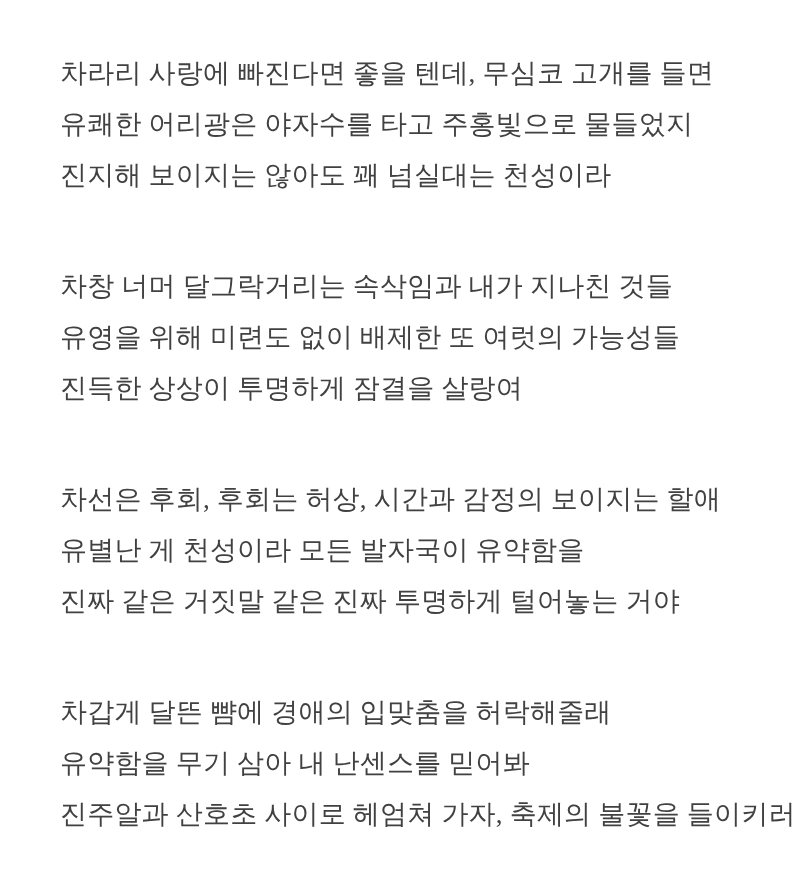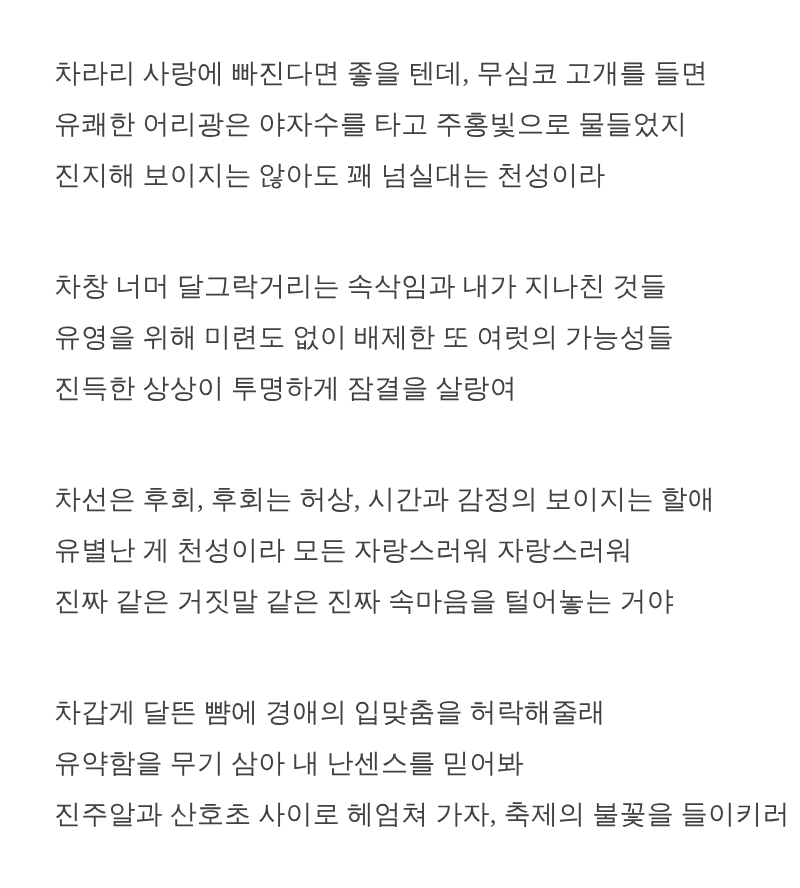--- a/index.html
+++ b/index.html
@@ -14,21 +14,21 @@
   }
   .page {
     box-sizing: border-box;
     width: 800px;
     height: 888px;
     padding: 48px 30px 0 45px;
     font-family: "Liberation Serif", "DejaVu Serif", serif;
     color: #414141;
   }
   .stanza {
-    margin: 0 0 60px 9px;
+    margin: 0 0 60px 15px;
   }
   .stanza:last-child {
     margin-bottom: 0;
   }
   .line {
     margin: 0;
     font-size: 27px;
     line-height: 51px;
     letter-spacing: 0.2px;
     white-space: nowrap;
@@ -47,22 +47,22 @@
   </section>
 
   <section class="stanza">
     <p class="line">차창 너머 달그락거리는 속삭임과 내가 지나친 것들</p>
     <p class="line">유영을 위해 미련도 없이 배제한 또 여럿의 가능성들</p>
     <p class="line">진득한 상상이 투명하게 잠결을 살랑여</p>
   </section>
 
   <section class="stanza">
     <p class="line">차선은 후회, 후회는 허상, 시간과 감정의 보이지는 할애</p>
-    <p class="line">유별난 게 천성이라 모든 자랑스러워 자랑스러워</p>
-    <p class="line">진짜 같은 거짓말 같은 진짜 속마음을 털어놓는 거야</p>
+    <p class="line">유별난 게 천성이라 모든 발자국이 유약함을</p>
+    <p class="line">진짜 같은 거짓말 같은 진짜 투명하게 털어놓는 거야</p>
   </section>
 
   <section class="stanza">
     <p class="line">차갑게 달뜬 뺨에 경애의 입맞춤을 허락해줄래</p>
     <p class="line">유약함을 무기 삼아 내 난센스를 믿어봐</p>
     <p class="line">진주알과 산호초 사이로 헤엄쳐 가자, 축제의 불꽃을 들이키러</p>
   </section>
 
 </main>
 

